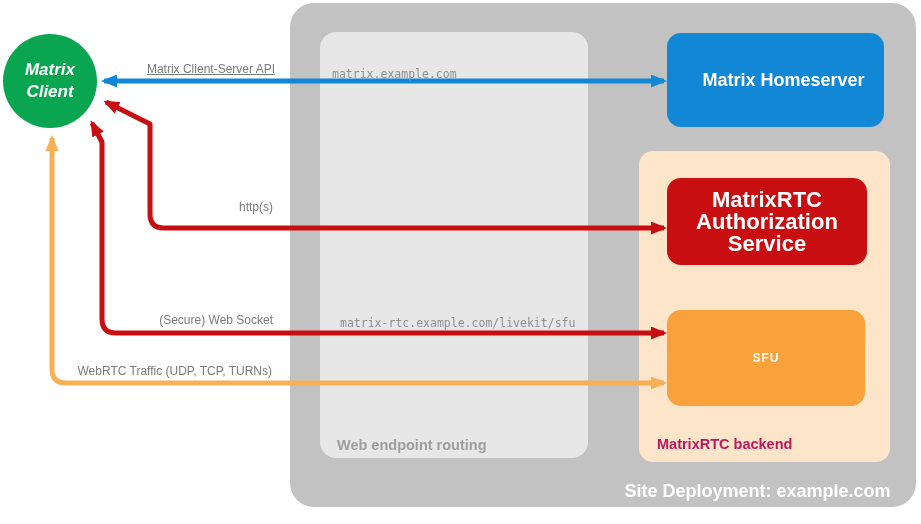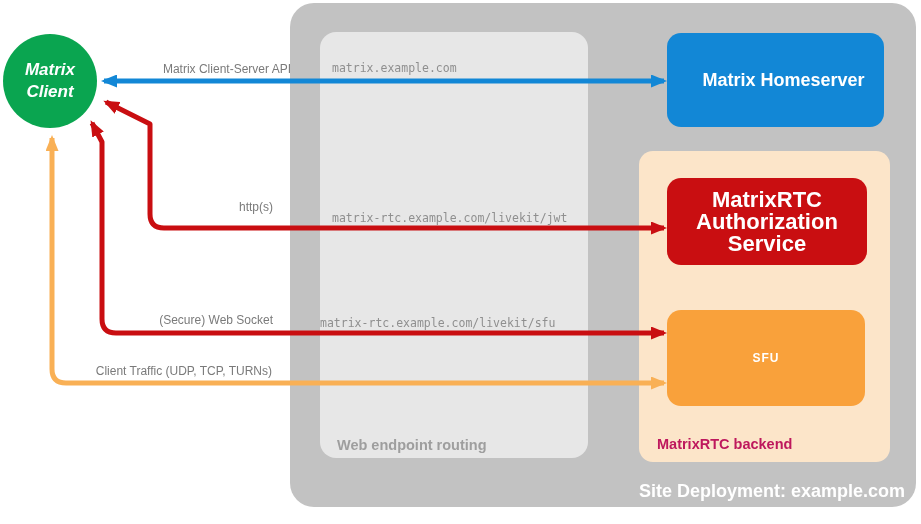--- a/index.html
+++ b/index.html
@@ -49,39 +49,39 @@
   .sfu-node{
     left:667px;top:310px;width:198px;height:96px;
     background:#F9A13B;border-radius:14px;
     font-size:12px;letter-spacing:1px;
   }
   
   .caption{font-weight:bold;font-size:14.5px;}
   .routing-caption{left:337px;top:437px;color:#9E9E9E;}
   .backend-caption{left:657px;top:436px;color:#be185d;}
   .site-caption{
-    left:610px;top:481px;width:295px;text-align:right;
+    left:610px;top:481px;width:295px;text-align:center;
     color:#ffffff;font-weight:bold;font-size:18px;
   }
   
   .arrow-label{
     font-size:12px;color:#7A7A7A;text-align:right;
   }
-  .lbl-api{left:91px;top:62px;width:200px;}
+  .lbl-api{left:75px;top:62px;width:200px;text-decoration:underline;}
   .lbl-http{left:73px;top:200px;width:200px;}
   .lbl-ws{left:73px;top:313px;width:200px;}
   .lbl-webrtc{left:42px;top:364px;width:230px;}
   
   .route-label{
     font-family:"DejaVu Sans Mono",monospace;
     font-size:11.5px;color:#8F8F8F;white-space:nowrap;
   }
-  .route-1{left:332px;top:61px;}
+  .route-1{left:332px;top:67px;}
   .route-2{left:332px;top:211px;}
-  .route-3{left:320px;top:316px;}
+  .route-3{left:340px;top:316px;}
   .arrows{left:0;top:0;width:921px;height:524px;pointer-events:none;}
 </style>
 </head>
 <body>
 
 <div class="stage">
 
   <div class="abs site-container"></div>
 
   <div class="abs routing-box"></div>
@@ -118,23 +118,22 @@
     </defs>
     <path d="M 104 81 L 664 81" fill="none" stroke="#1287D6" stroke-width="5" marker-start="url(#arrBlue)" marker-end="url(#arrBlue)"></path>
     <path d="M 664 228 L 164 228 Q 150 228 150 214 L 150 124 L 106 102" fill="none" stroke="#C90E11" stroke-width="5" stroke-linejoin="round" marker-start="url(#arrRed)" marker-end="url(#arrRed)"></path>
     <path d="M 664 333 L 116 333 Q 102 333 102 319 L 102 142 L 92 123" fill="none" stroke="#C90E11" stroke-width="5" stroke-linejoin="round" marker-start="url(#arrRed)" marker-end="url(#arrRed)"></path>
     <path d="M 664 383 L 66 383 Q 52 383 52 369 L 52 138" fill="none" stroke="#F9B055" stroke-width="5" stroke-linejoin="round" marker-start="url(#arrOrange)" marker-end="url(#arrOrange)"></path>
   </svg>
 
   <div class="abs arrow-label lbl-api">Matrix Client-Server API</div>
   <div class="abs arrow-label lbl-http">http(s)</div>
   <div class="abs arrow-label lbl-ws">(Secure) Web Socket</div>
-  <div class="abs arrow-label lbl-webrtc">Client Traffic (UDP, TCP, TURNs)</div>
+  <div class="abs arrow-label lbl-webrtc">WebRTC Traffic (UDP, TCP, TURNs)</div>
 
   <div class="abs route-label route-1">matrix.example.com</div>
-  <div class="abs route-label route-2">matrix-rtc.example.com/livekit/jwt</div>
   <div class="abs route-label route-3">matrix-rtc.example.com/livekit/sfu</div>
 
   <div class="abs caption routing-caption">Web endpoint routing</div>
   <div class="abs caption backend-caption">MatrixRTC backend</div>
   <div class="abs site-caption">Site Deployment: example.com</div>
 
 </div>
 
 </body></html>

